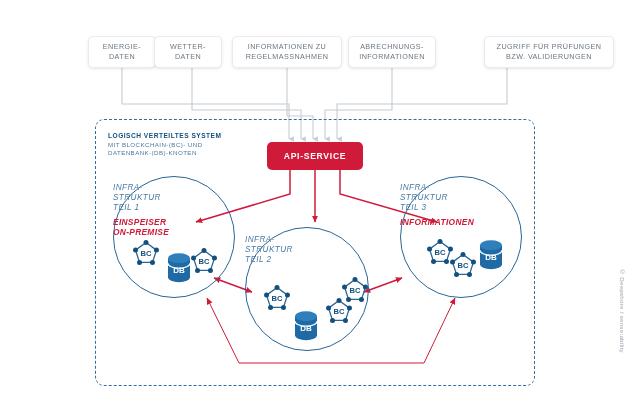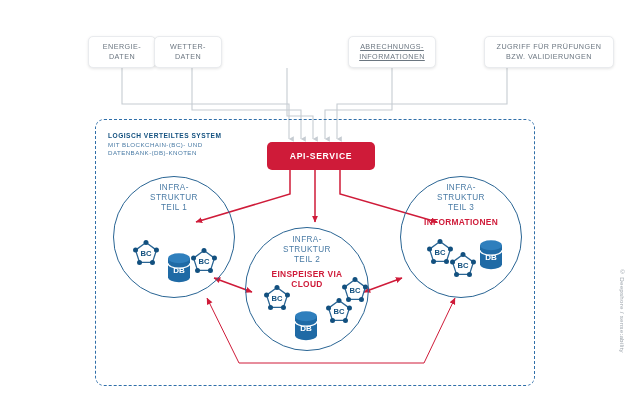--- a/index.html
+++ b/index.html
@@ -46,32 +46,32 @@
     font-size:6.6px;font-weight:bold;letter-spacing:.5px;
     color:#12507f;line-height:9px;
   }
   #system-caption .cap-sub{
     font-size:6.2px;letter-spacing:.42px;line-height:8.4px;
     color:#4a7ba5;margin-top:1px;
   }
 
   
   #api-service{
-    position:absolute;left:267px;top:142px;width:108px;height:28px;
+    position:absolute;left:267px;top:142px;width:96px;height:28px;
     background:#cf1b39;border-radius:5px;
     display:flex;align-items:center;justify-content:center;
     color:#ffffff;font-size:8.6px;font-weight:bold;letter-spacing:.7px;
   }
 
   
   .circle{
     position:absolute;border:1.1px solid #2a6594;border-radius:50%;
     background:transparent;box-sizing:border-box;
   }
-  .circle-text{position:absolute;text-align:center;width:100%;left:0;}
+  .circle-text{position:absolute;width:100%;left:0;font-style:italic;}
   .ctitle{
     color:#4a7ba5;font-size:8.2px;letter-spacing:.4px;line-height:10.2px;
   }
   .crole{
     color:#cf1b39;font-size:8.4px;font-weight:bold;letter-spacing:.3px;
     line-height:10px;margin-top:3px;
   }
   #circle1{left:113px;top:176px;width:122px;height:122px;}
   #circle1-text{top:183px;}
   #circle2{left:245px;top:227px;width:124px;height:124px;}
@@ -139,46 +139,49 @@
       <path d="M207,298 L239,363 L424,363 L455,298" marker-start="url(#ah-red-start)" marker-end="url(#ah-red)"></path>
     </g>
   </svg>
 
   <div class="srcbox" style="left: 88px; top: 36px; width: 68px; height: 32px;">
       <span>ENERGIE-<br>DATEN</span>
     </div>
   <div class="srcbox" style="left: 154px; top: 36px; width: 68px; height: 32px;">
       <span>WETTER-<br>DATEN</span>
     </div>
-  <div class="srcbox" style="left: 348px; top: 36px; width: 88px; height: 32px; text-decoration: underline;">
+  <div class="srcbox" style="left: 232px; top: 36px; width: 110px; height: 32px;">
+      <span>INFORMATIONEN ZU<br>REGELMASSNAHMEN</span>
+    </div>
+  <div class="srcbox" style="left: 348px; top: 36px; width: 88px; height: 32px;">
       <span>ABRECHNUNGS-<br>INFORMATIONEN</span>
     </div>
   <div class="srcbox" style="left: 442px; top: 36px; width: 130px; height: 32px; margin-left: 42px;">
       <span>ZUGRIFF FÜR PRÜFUNGEN<br>BZW. VALIDIERUNGEN</span>
     </div>
 
   <div id="system-boundary"></div>
   <div id="system-caption">
     <div class="cap-title">LOGISCH VERTEILTES SYSTEM</div>
     <div class="cap-sub">MIT BLOCKCHAIN-(BC)- UND<br>DATENBANK-(DB)-KNOTEN</div>
   </div>
 
   <div id="api-service">
     <span>API-SERVICE</span>
   </div>
 
   <div class="circle" id="circle1"></div>
   <div class="circle-text" id="circle1-text" style="left:113px;width:122px;">
     <div class="ctitle">INFRA-<br>STRUKTUR<br>TEIL 1</div>
+    <div class="crole">EINSPEISER<br>ON-PREMISE</div>
   </div>
 
   <div class="circle" id="circle2"></div>
   <div class="circle-text" id="circle2-text" style="left:245px;width:124px;">
     <div class="ctitle">INFRA-<br>STRUKTUR<br>TEIL 2</div>
-    <div class="crole">EINSPEISER VIA<br>CLOUD</div>
   </div>
 
   <div class="circle" id="circle3"></div>
   <div class="circle-text" id="circle3-text" style="left:400px;width:122px;">
     <div class="ctitle">INFRA-<br>STRUKTUR<br>TEIL 3</div>
     <div class="crole">INFORMATIONEN</div>
   </div>
 
   <div id="nodes-layer">
       <div class="node" style="left: 131px; top: 238px;"><svg width="30" height="30" viewBox="0 0 30 30">

